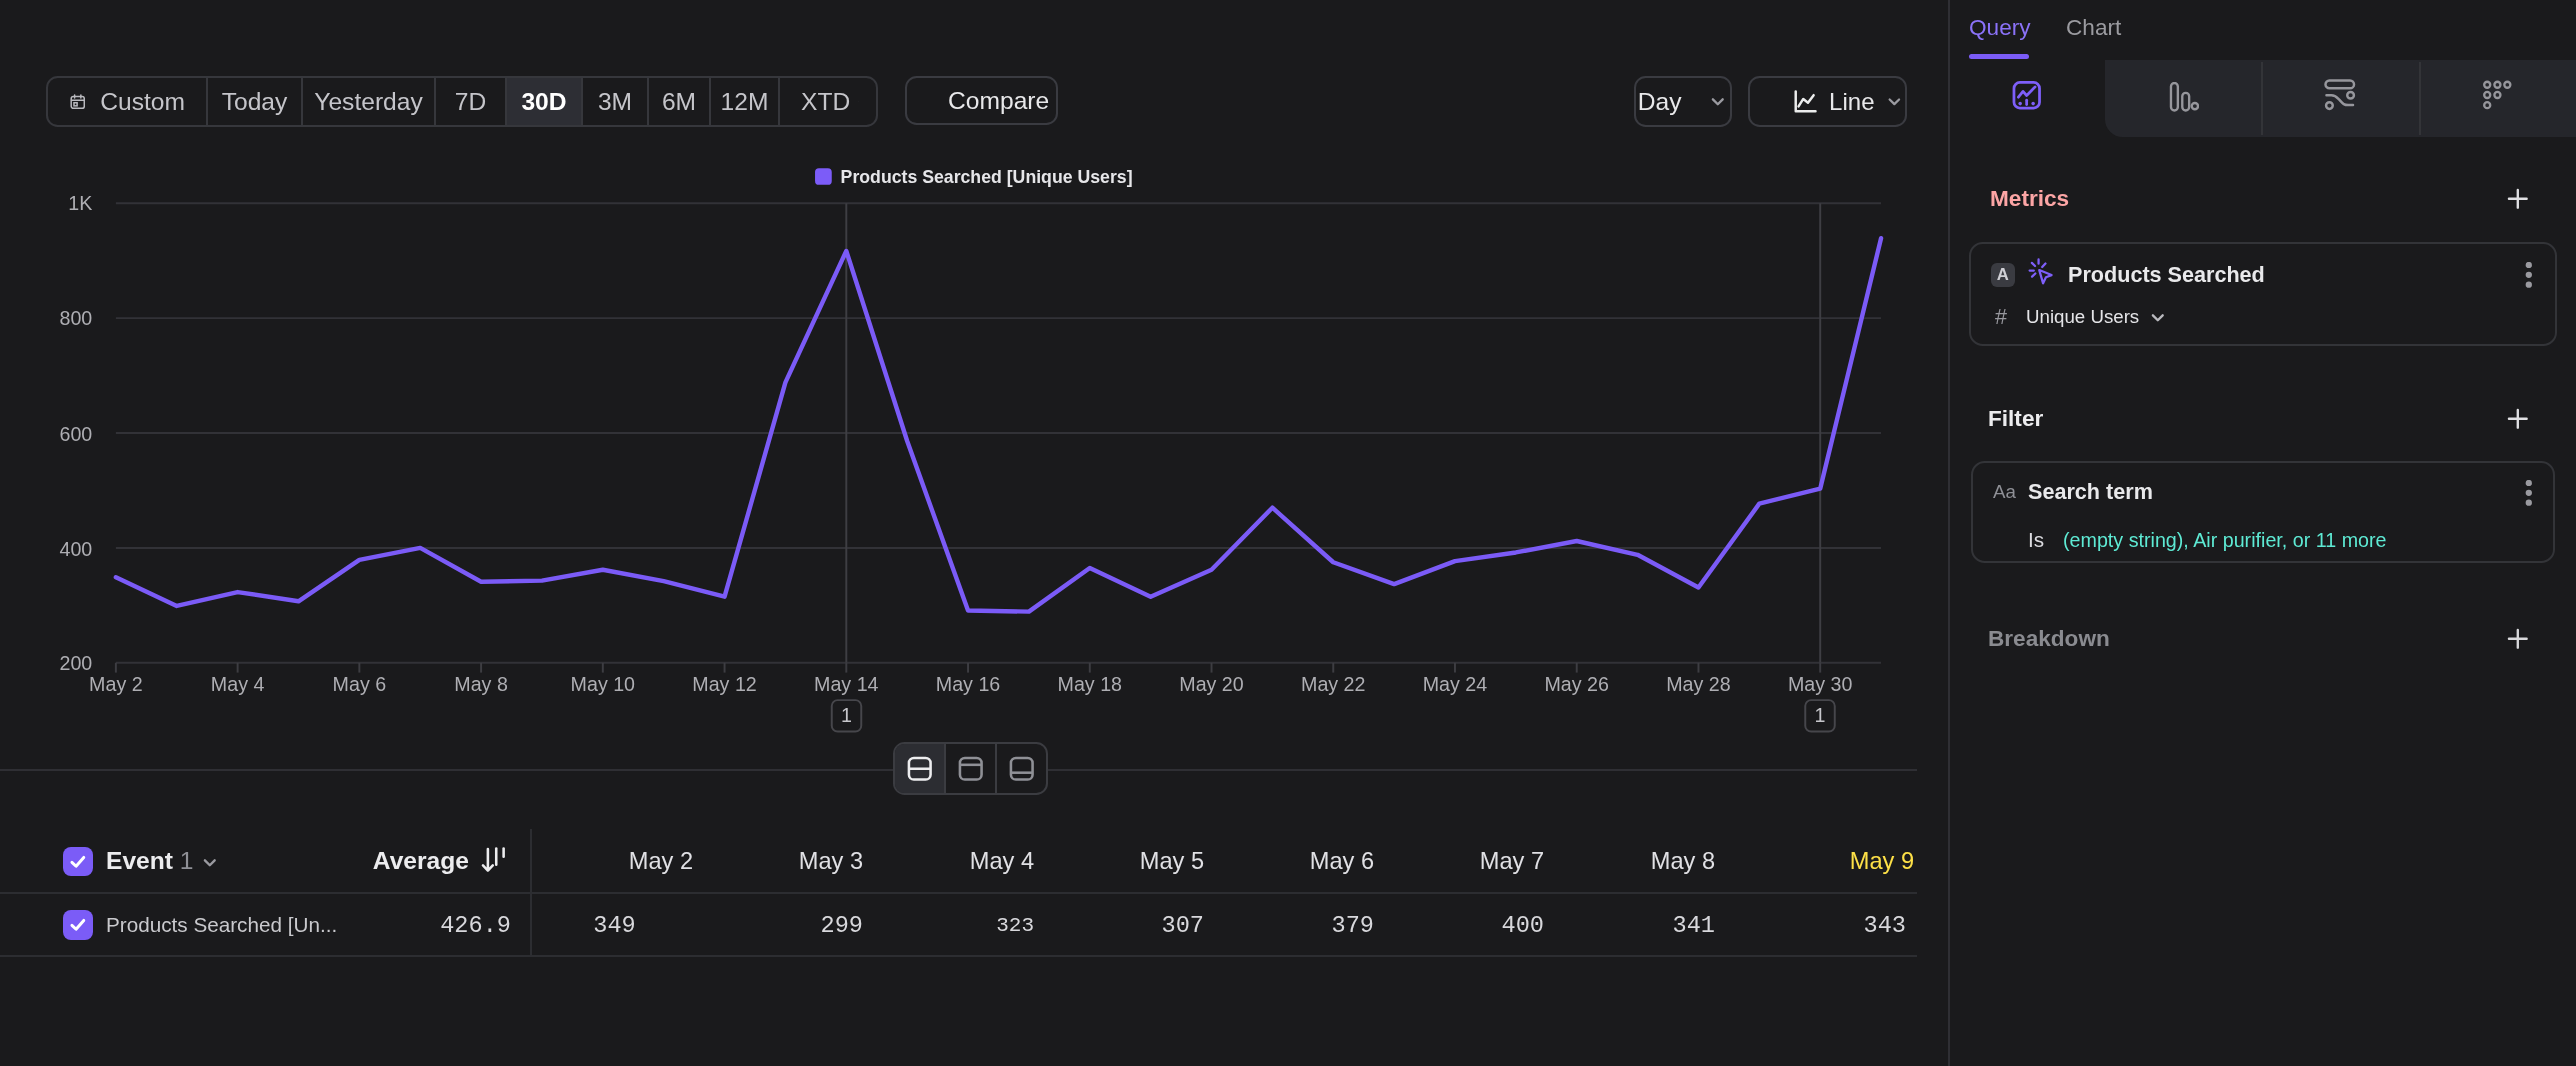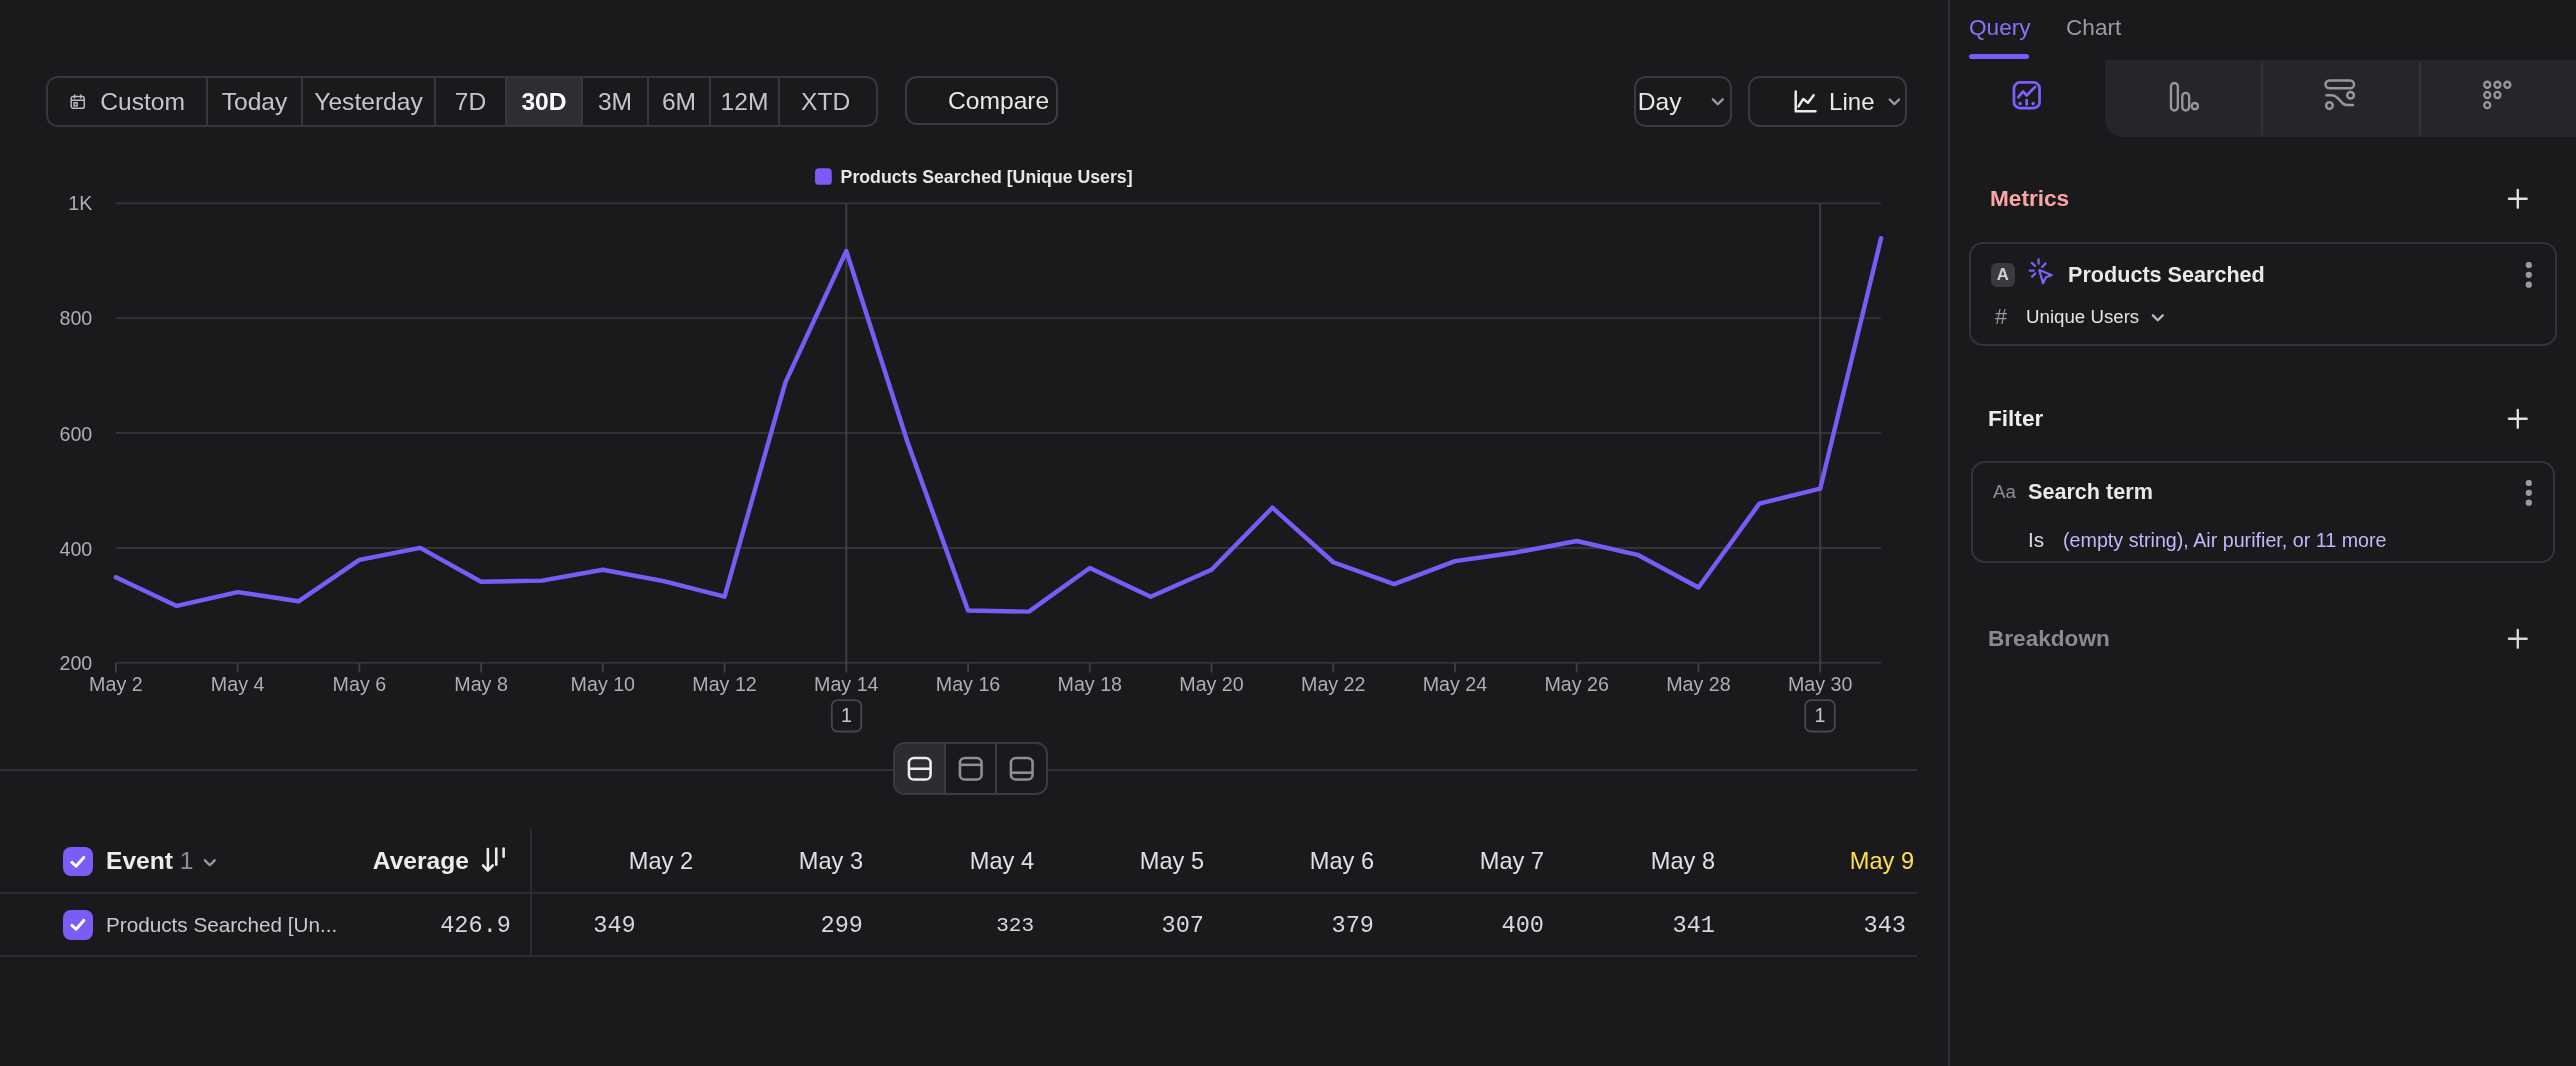--- a/index.html
+++ b/index.html
@@ -280,21 +280,21 @@
 
   <div class="abs" style="left:1971px;top:461px;width:584px;height:102px;border:2px solid #333438;border-radius:13.8px;"></div>
   <div class="abs" style="left:1993px;top:492px;transform:translateY(-50%);font-size:18.7px;color:#8f9096;">Aa</div>
   <div class="abs" style="left:2028px;top:492px;transform:translateY(-50%);font-size:21.6px;font-weight:bold;color:#e9e9eb;">Search term</div>
   <svg class="abs" style="left:2517px;top:480px;" width="23.6" height="25.6" viewBox="0 0 24 26" fill="#9a9aa0">
       <circle cx="12" cy="3" r="3.2"></circle>
       <circle cx="12" cy="13" r="3.2"></circle>
       <circle cx="12" cy="23" r="3.2"></circle>
     </svg>
   <div class="abs" style="left:2028px;top:540px;transform:translateY(-50%);font-size:20.7px;color:#dcdce0;">Is</div>
-  <div class="abs" style="left:2063px;top:540px;transform:translateY(-50%);font-size:19.7px;color:#c4b5fd;">(empty string), Air purifier, or 11 more</div>
+  <div class="abs" style="left:2063px;top:540px;transform:translateY(-50%);font-size:19.7px;color:#5eead4;">(empty string), Air purifier, or 11 more</div>
 
   <div class="abs" style="left:1988px;top:639px;transform:translateY(-50%);font-size:22.6px;font-weight:bold;color:#8a8b90;">Breakdown</div>
   <svg class="abs" style="left:2504px;top:625px;" width="27.6" height="27.6" viewBox="0 0 28 28" fill="none" stroke="#d8d8db" stroke-width="2.4" stroke-linecap="round">
       <path d="M14 5 V23 M5 14 H23"></path>
     </svg>
 
 </div>
 
 
 </body></html>

